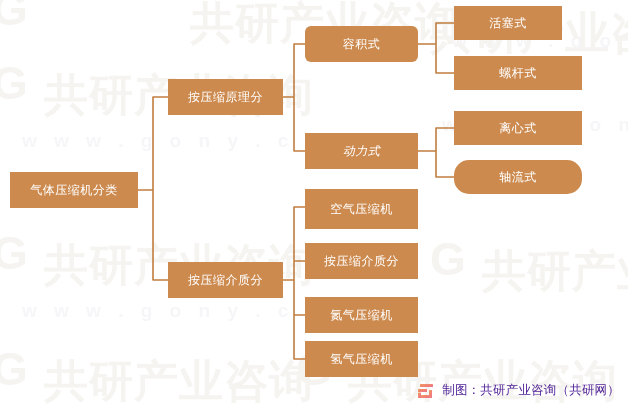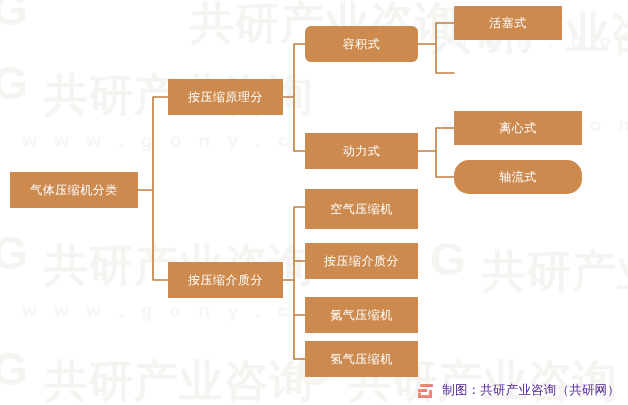--- a/index.html
+++ b/index.html
@@ -158,21 +158,21 @@
   </div>
 
   <div class="node" style="left:168px; top:262px; width:115px; height:36px;font-family:Liberation Serif, serif;">
     <span>按压缩介质分</span>
   </div>
 
   <div class="node" style="left:305px; top:26px; width:113px; height:36px;border-radius:6px;">
     <span>容积式</span>
   </div>
 
-  <div class="node" style="left:305px; top:133px; width:113px; height:36px;">
+  <div class="node" style="left:305px; top:133px; width:113px; height:36px;font-style:italic;">
     <span>动力式</span>
   </div>
 
   <div class="node" style="left:305px; top:189px; width:113px; height:40px;">
     <span>空气压缩机</span>
   </div>
 
   <div class="node" style="left:305px; top:243px; width:113px; height:36px;">
     <span>按压缩介质分</span>
   </div>
@@ -182,20 +182,23 @@
   </div>
 
   <div class="node" style="left:305px; top:341px; width:113px; height:36px;">
     <span>氢气压缩机</span>
   </div>
 
   <div class="node" style="left:454px; top:6px; width:108px; height:34px;">
     <span>活塞式</span>
   </div>
 
+  <div class="node" style="left:454px; top:56px; width:128px; height:34px;">
+    <span>螺杆式</span>
+  </div>
 
   <div class="node" style="left:454px; top:111px; width:128px; height:34px;">
     <span>离心式</span>
   </div>
 
   <div class="node" style="left:454px; top:160px; width:128px; height:34px;border-radius:15px;">
     <span>轴流式</span>
   </div>
 
   <div class="footer">

